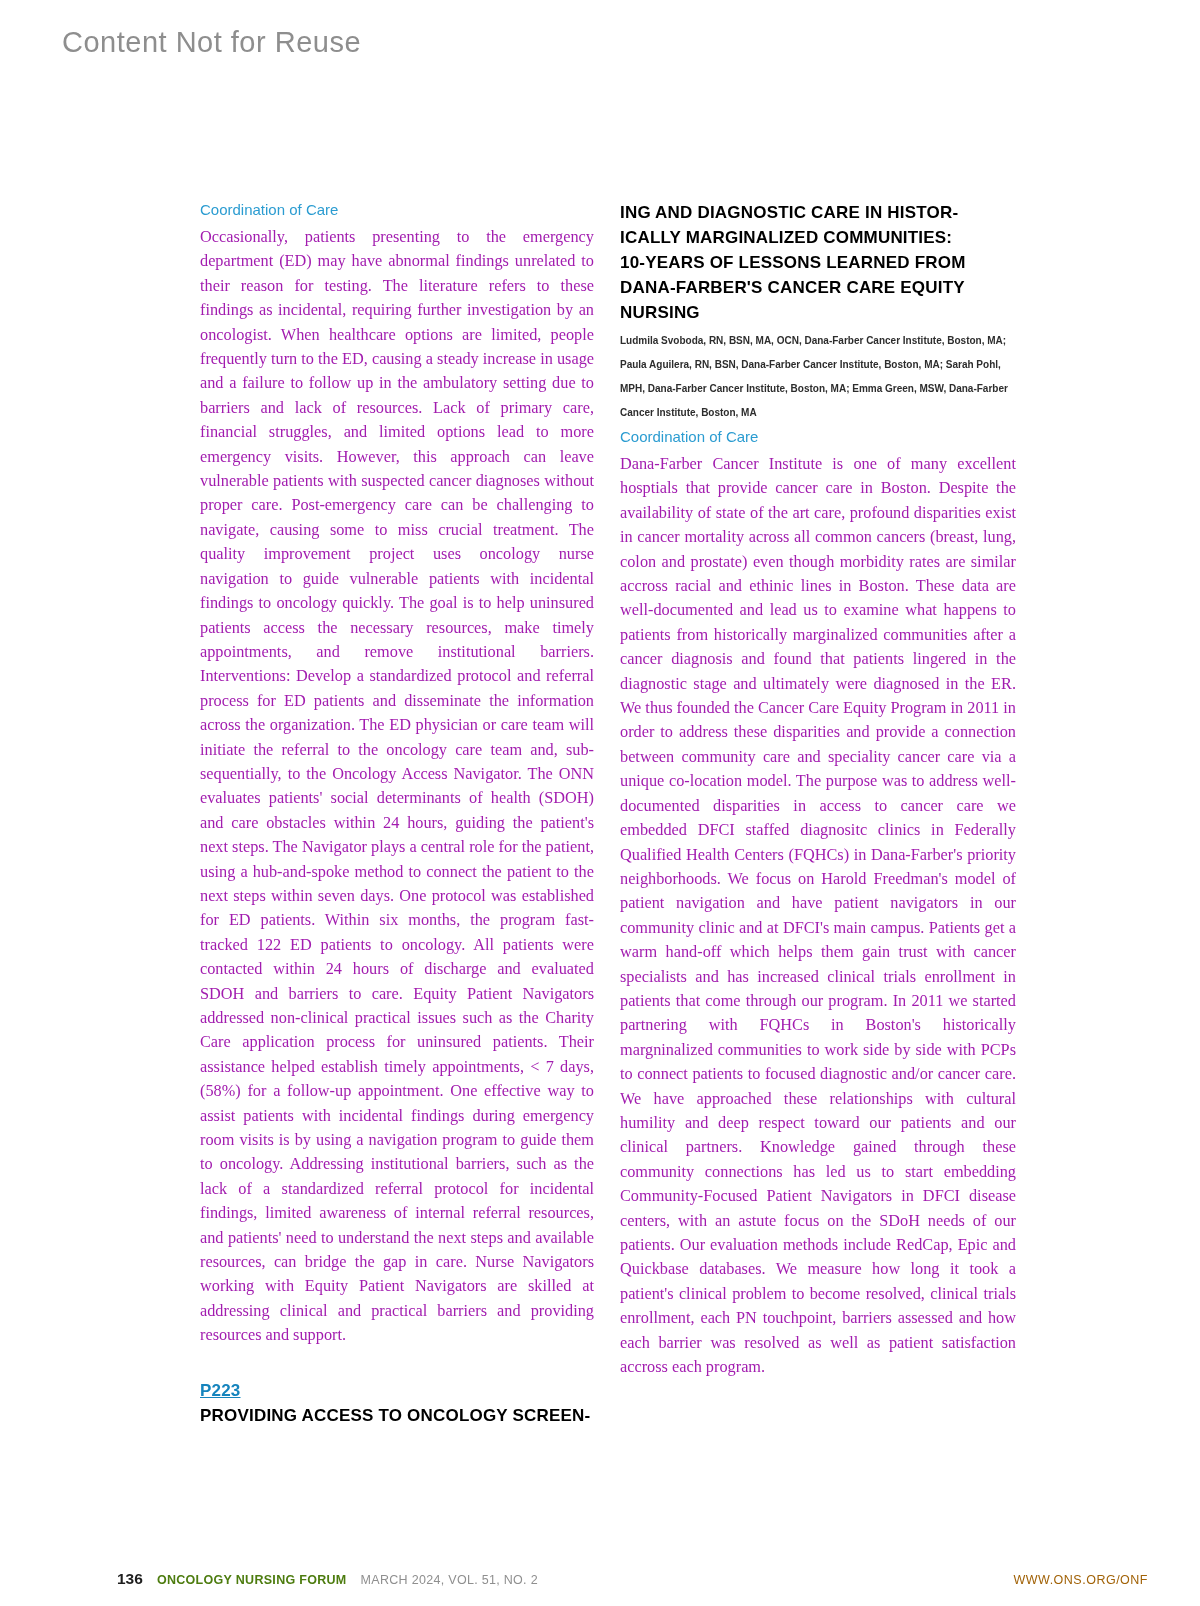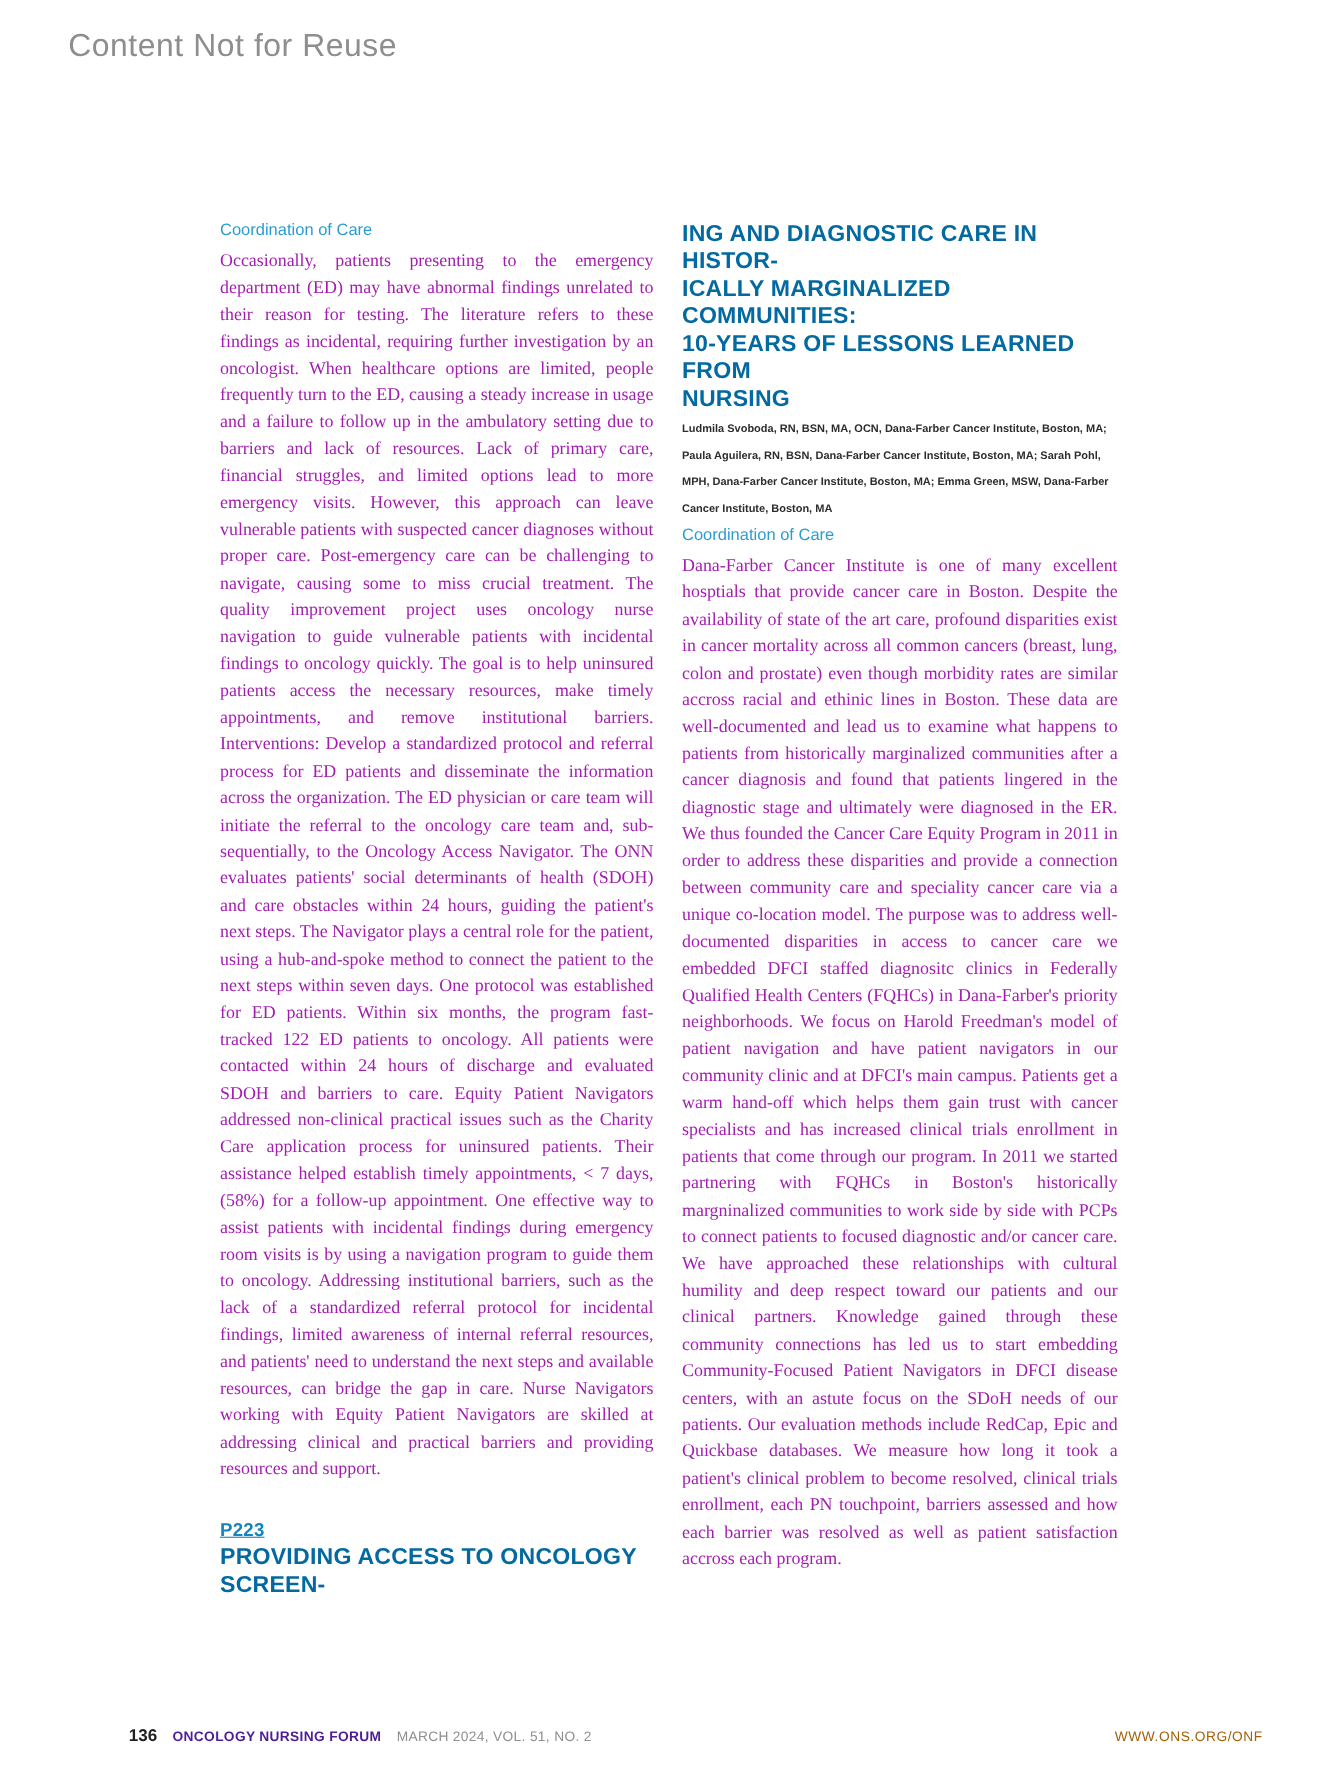--- a/index.html
+++ b/index.html
@@ -49,23 +49,23 @@
     font-size: 17px;
     line-height: 25px;
     color: #1584bd;
     margin-top: 30px;
     letter-spacing: 0.2px;
     text-decoration: underline;
   }
   .abstract-title {
     font-family: "Liberation Sans", sans-serif;
     font-weight: 700;
-    font-size: 21px;
+    font-size: 17px;
     line-height: 25px;
-    color: #0369a1;
+    color: #000000;
     letter-spacing: 0.2px;
   }
   .title-lines span { display: block; }
   .authors {
     font-family: "Liberation Sans", sans-serif;
     font-weight: 700;
     font-size: 10px;
     line-height: 24px;
     color: #2d2d2d;
     margin-top: 4px;
@@ -83,21 +83,21 @@
   }
   .footer-left { display: flex; align-items: baseline; gap: 14px; }
   .page-num {
     font-weight: 700;
     font-size: 15.5px;
     color: #1f1f1f;
   }
   .journal {
     font-weight: 700;
     font-size: 12.5px;
-    color: #4c1d95;
+    color: #4d7c0f;
     letter-spacing: 0.3px;
   }
   .issue {
     font-size: 12.5px;
     color: #8f8f8f;
     letter-spacing: 0.3px;
   }
   .footer-right {
     font-size: 12.5px;
     color: #a16207;
@@ -116,20 +116,21 @@
     <p class="abstract">Occasionally, patients presenting to the emergency department (ED) may have abnormal findings unrelated to their reason for testing. The literature refers to these findings as incidental, requiring further investigation by an oncologist. When healthcare options are limited, people frequently turn to the ED, causing a steady increase in usage and a failure to follow up in the ambulatory setting due to barriers and lack of resources. Lack of primary care, financial struggles, and limited options lead to more emergency visits. However, this approach can leave vulnerable patients with suspected cancer diagnoses without proper care. Post-emergency care can be challenging to navigate, causing some to miss crucial treatment. The quality improvement project uses oncology nurse navigation to guide vulnerable patients with incidental findings to oncology quickly. The goal is to help uninsured patients access the necessary resources, make timely appointments, and remove institutional barriers. Interventions: Develop a standardized protocol and referral process for ED patients and disseminate the information across the organization. The ED physician or care team will initiate the referral to the oncology care team and, sub-sequentially, to the Oncology Access Navigator. The ONN evaluates patients' social determinants of health (SDOH) and care obstacles within 24 hours, guiding the patient's next steps. The Navigator plays a central role for the patient, using a hub-and-spoke method to connect the patient to the next steps within seven days. One protocol was established for ED patients. Within six months, the program fast-tracked 122 ED patients to oncology. All patients were contacted within 24 hours of discharge and evaluated SDOH and barriers to care. Equity Patient Navigators addressed non-clinical practical issues such as the Charity Care application process for uninsured patients. Their assistance helped establish timely appointments, &lt; 7 days, (58%) for a follow-up appointment. One effective way to assist patients with incidental findings during emergency room visits is by using a navigation program to guide them to oncology. Addressing institutional barriers, such as the lack of a standardized referral protocol for incidental findings, limited awareness of internal referral resources, and patients' need to understand the next steps and available resources, can bridge the gap in care. Nurse Navigators working with Equity Patient Navigators are skilled at addressing clinical and practical barriers and providing resources and support.</p>
     <div class="abstract-id">P223</div>
     <div class="abstract-title">PROVIDING ACCESS TO ONCOLOGY SCREEN-</div>
   </div>
 
   <div class="col col-right">
     <div class="abstract-title title-lines">
       <span>ING AND DIAGNOSTIC CARE IN HISTOR-</span>
       <span>ICALLY MARGINALIZED COMMUNITIES:</span>
       <span>10-YEARS OF LESSONS LEARNED FROM</span>
+      <span>DANA-FARBER'S CANCER CARE EQUITY</span>
       <span>NURSING</span>
     </div>
     <div class="authors">Ludmila Svoboda, RN, BSN, MA, OCN, Dana-Farber Cancer Institute, Boston, MA; Paula Aguilera, RN, BSN, Dana-Farber Cancer Institute, Boston, MA; Sarah Pohl, MPH, Dana-Farber Cancer Institute, Boston, MA; Emma Green, MSW, Dana-Farber Cancer Institute, Boston, MA</div>
     <div class="section-label">Coordination of Care</div>
     <p class="abstract">Dana-Farber Cancer Institute is one of many excellent hosptials that provide cancer care in Boston. Despite the availability of state of the art care, profound disparities exist in cancer mortality across all common cancers (breast, lung, colon and prostate) even though morbidity rates are similar accross racial and ethinic lines in Boston. These data are well-documented and lead us to examine what happens to patients from historically marginalized communities after a cancer diagnosis and found that patients lingered in the diagnostic stage and ultimately were diagnosed in the ER. We thus founded the Cancer Care Equity Program in 2011 in order to address these disparities and provide a connection between community care and speciality cancer care via a unique co-location model. The purpose was to address well-documented disparities in access to cancer care we embedded DFCI staffed diagnositc clinics in Federally Qualified Health Centers (FQHCs) in Dana-Farber's priority neighborhoods. We focus on Harold Freedman's model of patient navigation and have patient navigators in our community clinic and at DFCI's main campus. Patients get a warm hand-off which helps them gain trust with cancer specialists and has increased clinical trials enrollment in patients that come through our program. In 2011 we started partnering with FQHCs in Boston's historically margninalized communities to work side by side with PCPs to connect patients to focused diagnostic and/or cancer care. We have approached these relationships with cultural humility and deep respect toward our patients and our clinical partners. Knowledge gained through these community connections has led us to start embedding Community-Focused Patient Navigators in DFCI disease centers, with an astute focus on the SDoH needs of our patients. Our evaluation methods include RedCap, Epic and Quickbase databases. We measure how long it took a patient's clinical problem to become resolved, clinical trials enrollment, each PN touchpoint, barriers assessed and how each barrier was resolved as well as patient satisfaction accross each program.</p>
   </div>
 
   <div class="footer">
     <div class="footer-left">
       <span class="page-num">136</span>

